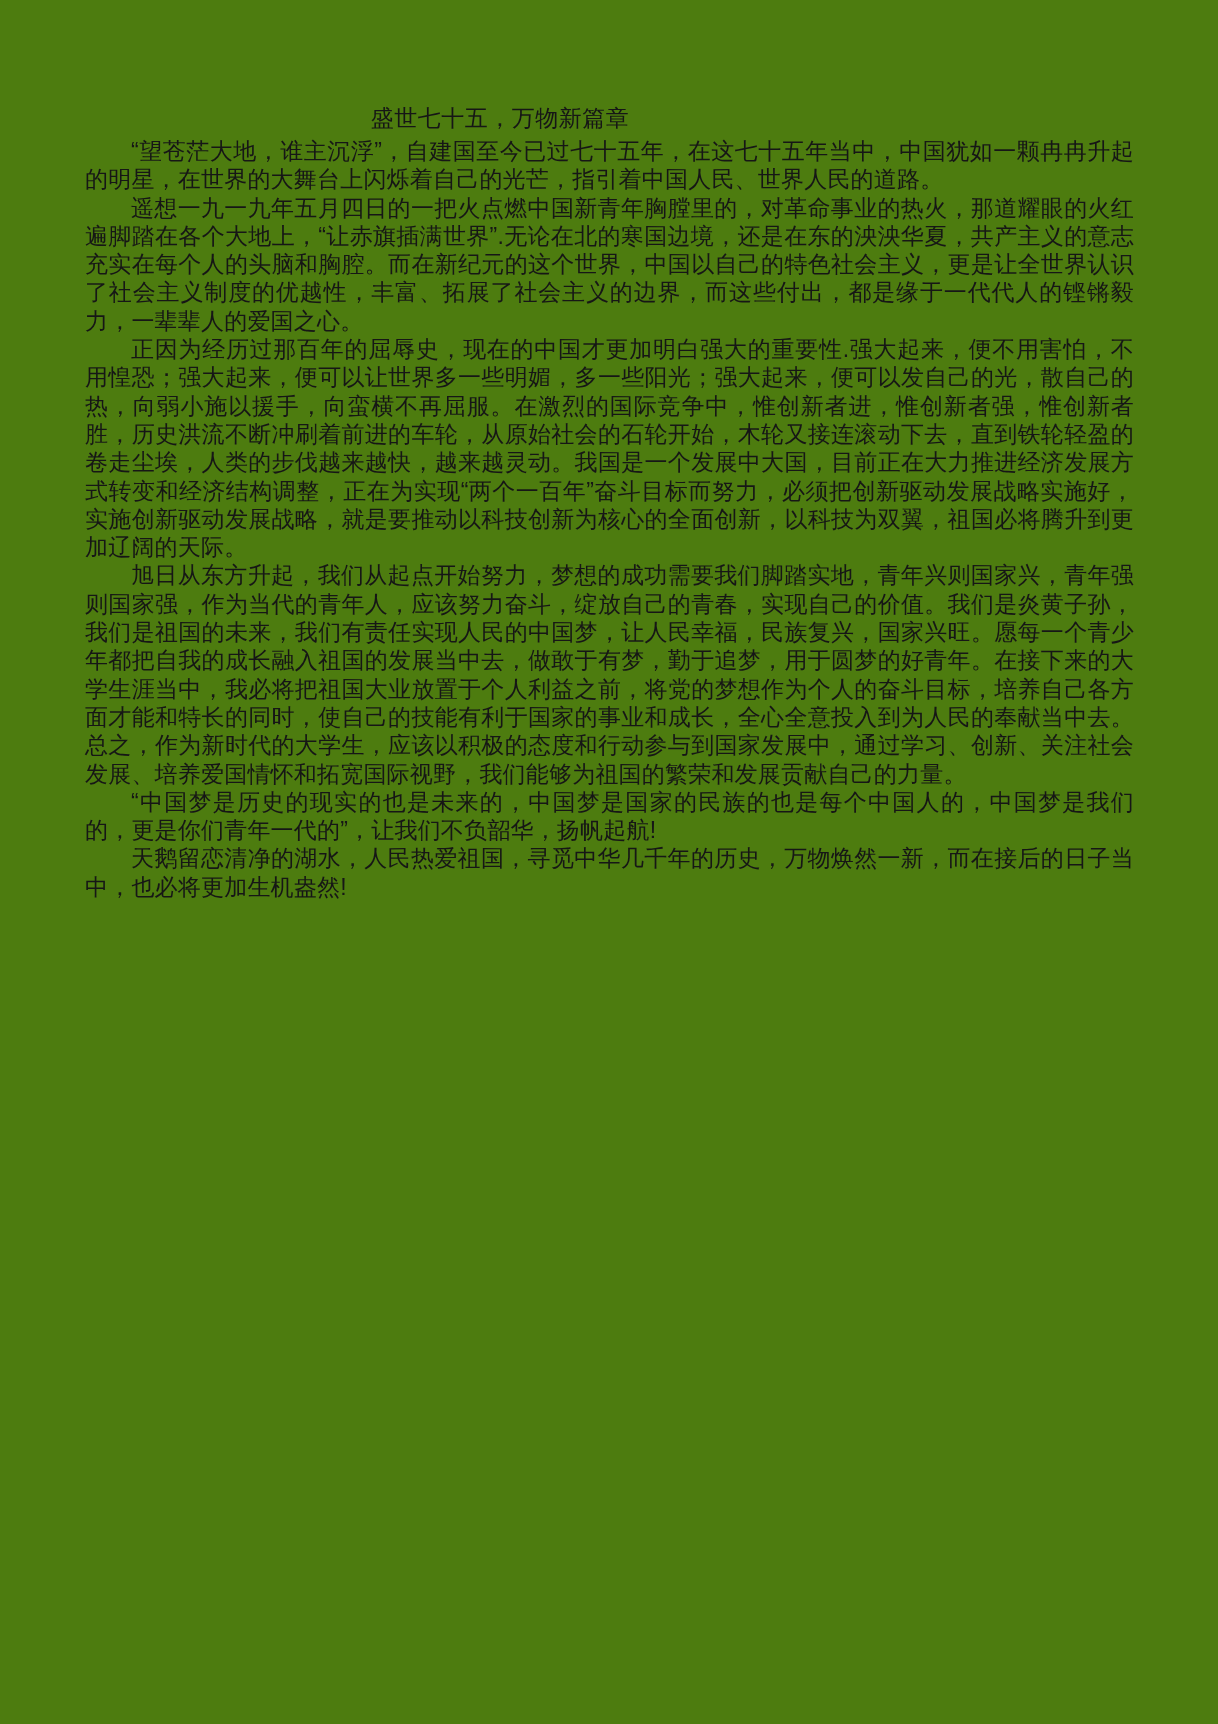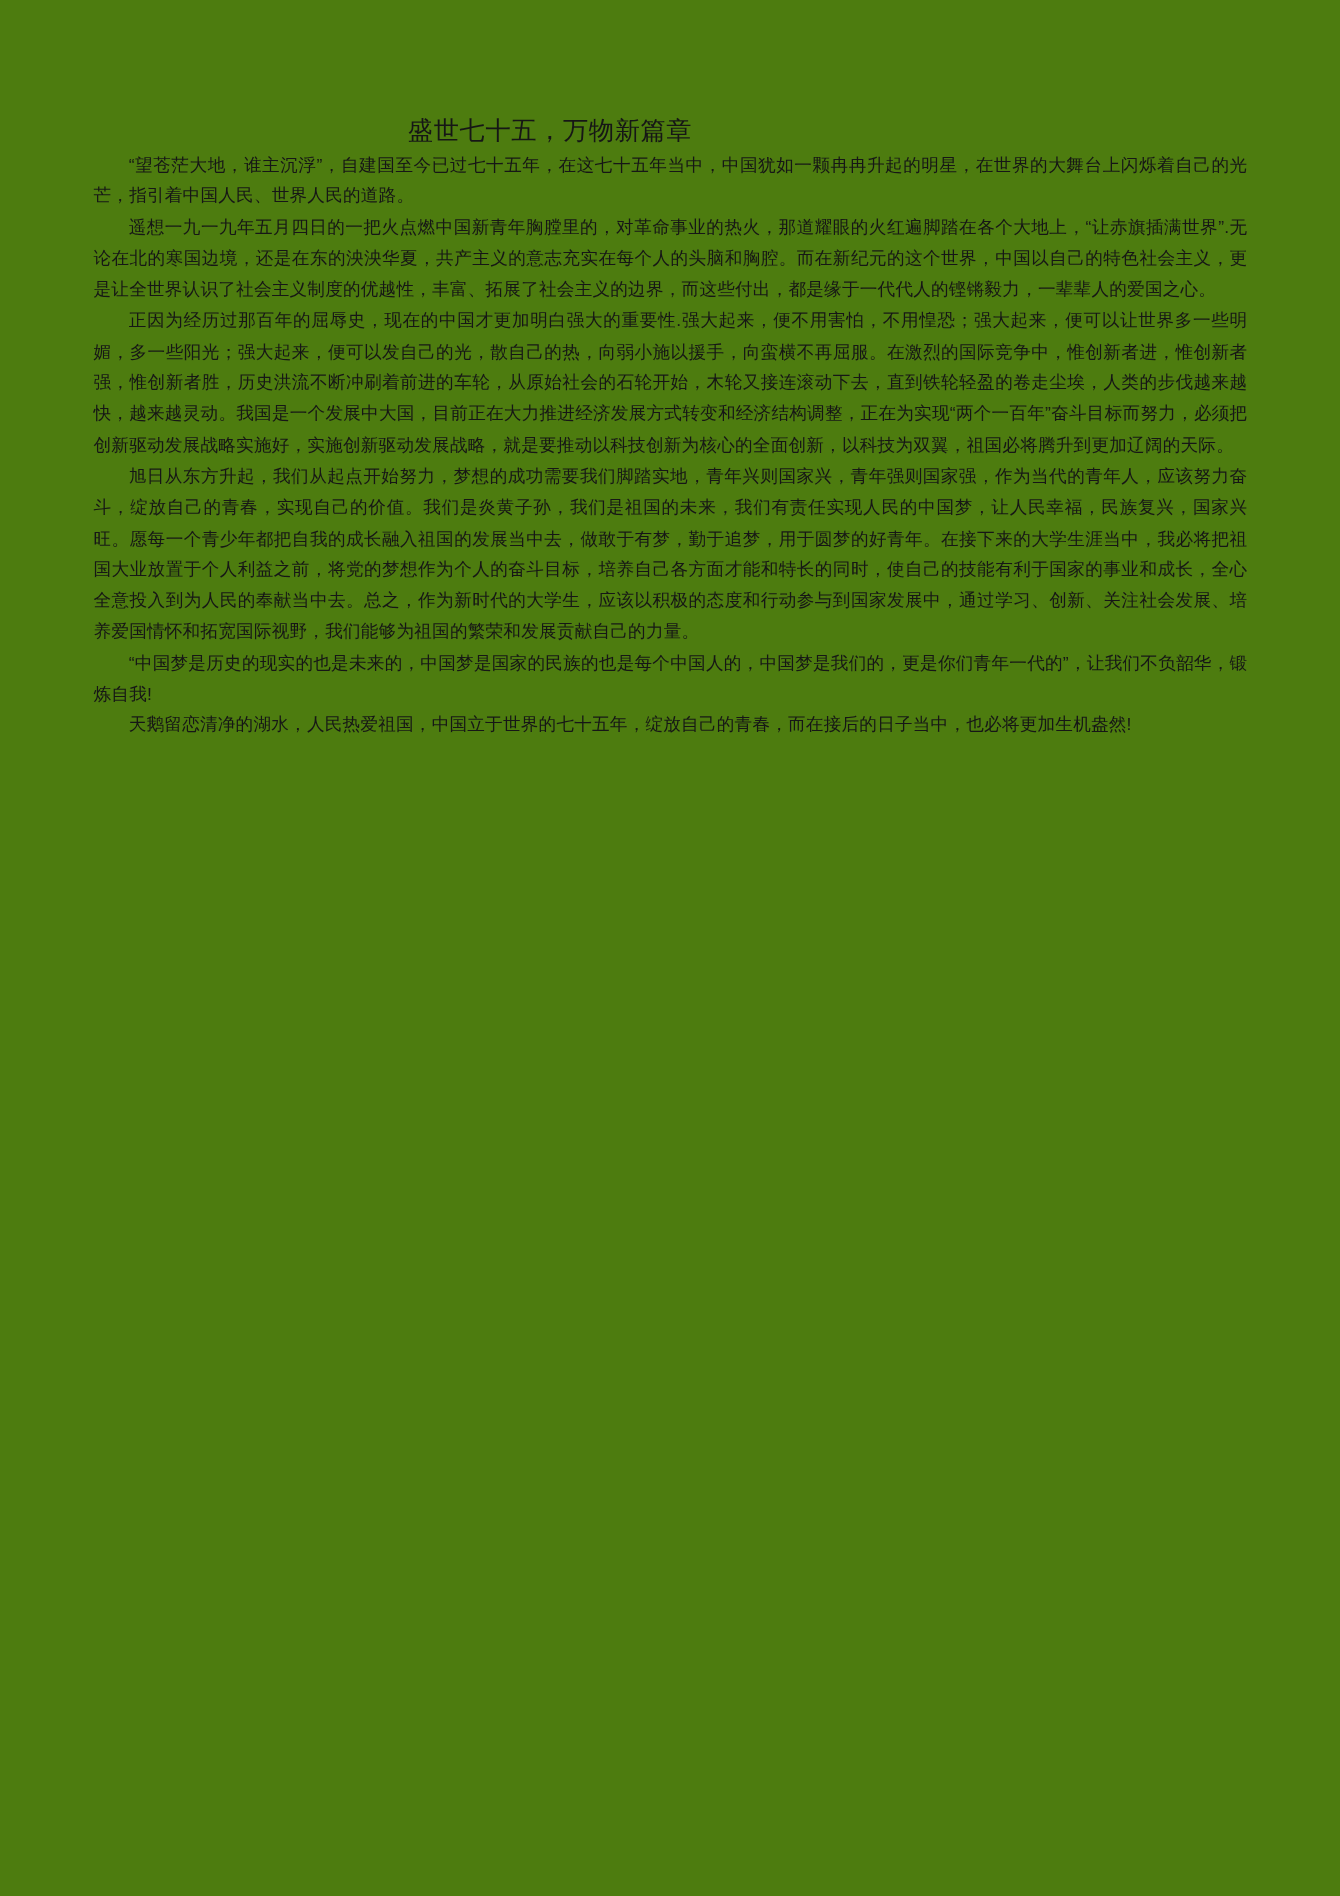--- a/index.html
+++ b/index.html
@@ -27,35 +27,35 @@
     text-align: center;
     font-size: 23px;
     line-height: 31px;
     font-weight: 400;
     letter-spacing: 0.5px;
     margin: 0 0 3px 0;
     white-space: nowrap;
   }
   .doc p {
     margin: 0;
-    font-size: 16px;
+    font-size: 23px;
     line-height: 28.3px;
     text-align: justify;
     text-indent: 2em;
     letter-spacing: 0.2px;
     word-break: break-all;
     overflow-wrap: anywhere;
   }
 </style>
 </head>
 <body>
 
 <div class="page">
   <div class="doc">
     <h1 class="doc-title">盛世七十五，万物新篇章</h1>
     <p>“望苍茫大地，谁主沉浮”，自建国至今已过七十五年，在这七十五年当中，中国犹如一颗冉冉升起的明星，在世界的大舞台上闪烁着自己的光芒，指引着中国人民、世界人民的道路。</p>
     <p>遥想一九一九年五月四日的一把火点燃中国新青年胸膛里的，对革命事业的热火，那道耀眼的火红遍脚踏在各个大地上，“让赤旗插满世界”.无论在北的寒国边境，还是在东的泱泱华夏，共产主义的意志充实在每个人的头脑和胸腔。而在新纪元的这个世界，中国以自己的特色社会主义，更是让全世界认识了社会主义制度的优越性，丰富、拓展了社会主义的边界，而这些付出，都是缘于一代代人的铿锵毅力，一辈辈人的爱国之心。</p>
     <p>正因为经历过那百年的屈辱史，现在的中国才更加明白强大的重要性.强大起来，便不用害怕，不用惶恐；强大起来，便可以让世界多一些明媚，多一些阳光；强大起来，便可以发自己的光，散自己的热，向弱小施以援手，向蛮横不再屈服。在激烈的国际竞争中，惟创新者进，惟创新者强，惟创新者胜，历史洪流不断冲刷着前进的车轮，从原始社会的石轮开始，木轮又接连滚动下去，直到铁轮轻盈的卷走尘埃，人类的步伐越来越快，越来越灵动。我国是一个发展中大国，目前正在大力推进经济发展方式转变和经济结构调整，正在为实现“两个一百年”奋斗目标而努力，必须把创新驱动发展战略实施好，实施创新驱动发展战略，就是要推动以科技创新为核心的全面创新，以科技为双翼，祖国必将腾升到更加辽阔的天际。</p>
     <p>旭日从东方升起，我们从起点开始努力，梦想的成功需要我们脚踏实地，青年兴则国家兴，青年强则国家强，作为当代的青年人，应该努力奋斗，绽放自己的青春，实现自己的价值。我们是炎黄子孙，我们是祖国的未来，我们有责任实现人民的中国梦，让人民幸福，民族复兴，国家兴旺。愿每一个青少年都把自我的成长融入祖国的发展当中去，做敢于有梦，勤于追梦，用于圆梦的好青年。在接下来的大学生涯当中，我必将把祖国大业放置于个人利益之前，将党的梦想作为个人的奋斗目标，培养自己各方面才能和特长的同时，使自己的技能有利于国家的事业和成长，全心全意投入到为人民的奉献当中去。总之，作为新时代的大学生，应该以积极的态度和行动参与到国家发展中，通过学习、创新、关注社会发展、培养爱国情怀和拓宽国际视野，我们能够为祖国的繁荣和发展贡献自己的力量。</p>
-    <p>“中国梦是历史的现实的也是未来的，中国梦是国家的民族的也是每个中国人的，中国梦是我们的，更是你们青年一代的”，让我们不负韶华，锻炼自我!</p>
-    <p>天鹅留恋清净的湖水，人民热爱祖国，中国立于世界的七十五年，绽放自己的青春，而在接后的日子当中，也必将更加生机盎然!</p>
+    <p>“中国梦是历史的现实的也是未来的，中国梦是国家的民族的也是每个中国人的，中国梦是我们的，更是你们青年一代的”，让我们不负韶华，扬帆起航!</p>
+    <p>天鹅留恋清净的湖水，人民热爱祖国，寻觅中华几千年的历史，万物焕然一新，而在接后的日子当中，也必将更加生机盎然!</p>
   </div>
 </div>
 
 </body></html>

